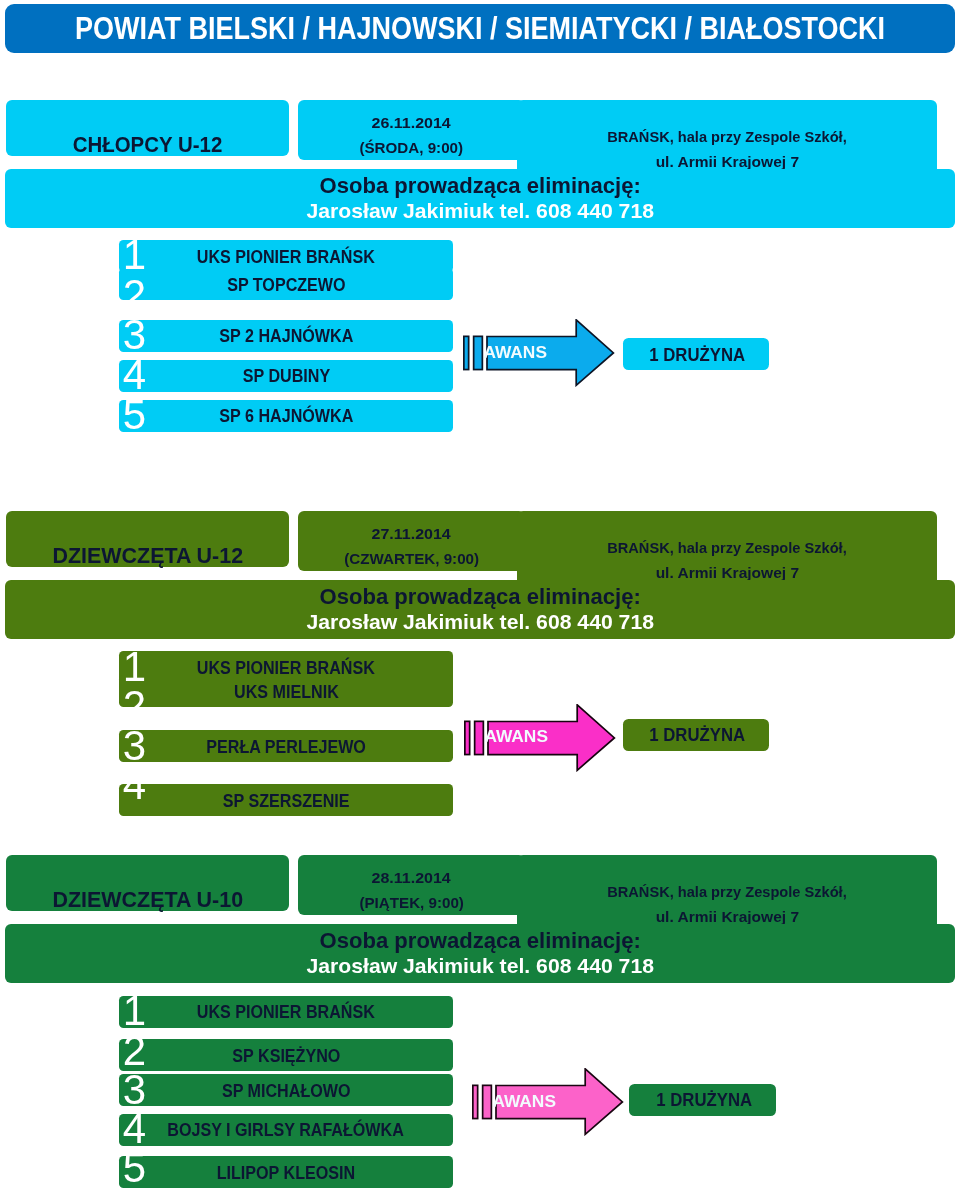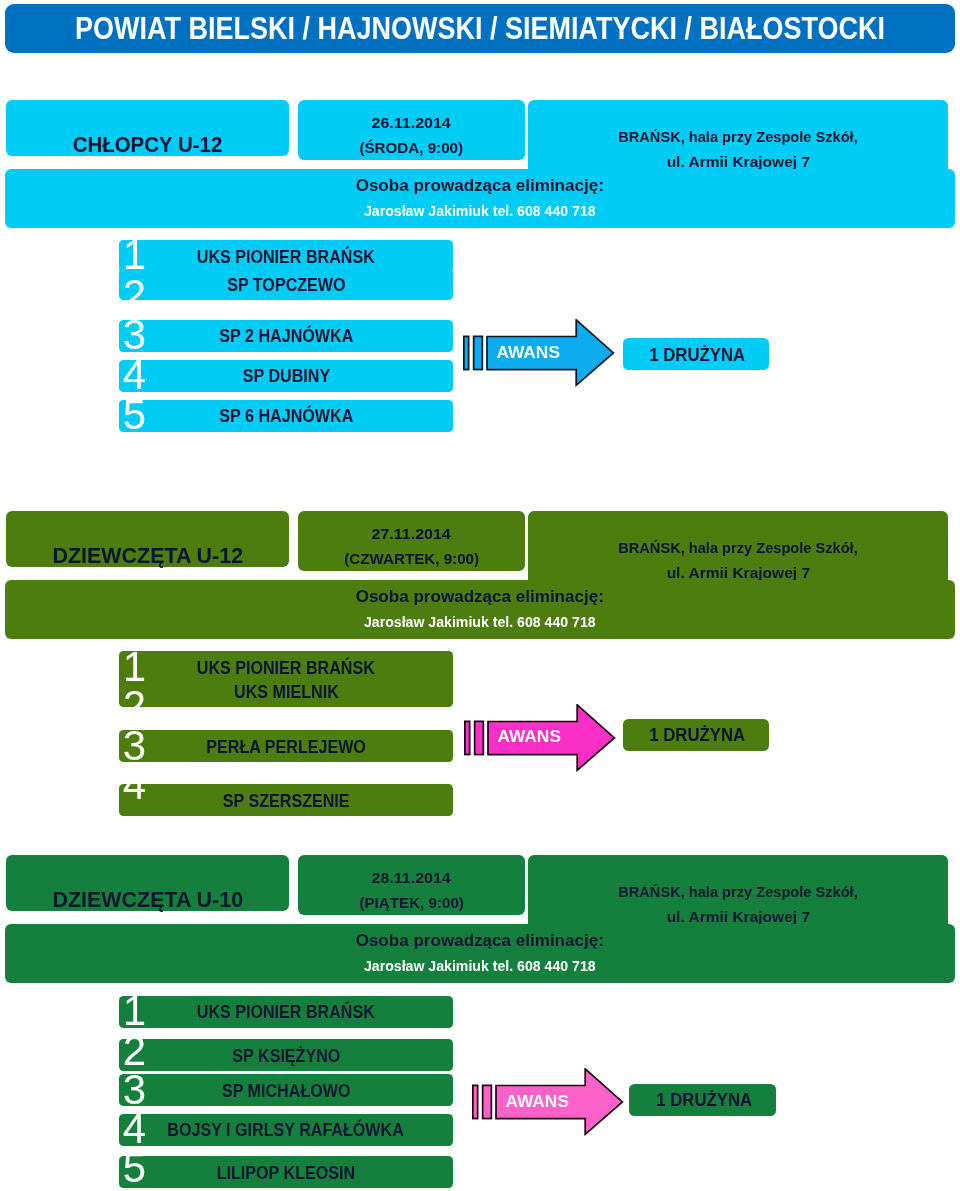--- a/index.html
+++ b/index.html
@@ -15,47 +15,47 @@
   .hdr .t{color:#ffffff;font-size:31px;font-weight:bold;line-height:32px;
           display:inline-block;white-space:pre;transform:scaleX(0.871) translateY(1.1px);}
 
   
   .sect{position:absolute;left:0;width:960px;}
 
   .tbox{position:absolute;top:0;border-radius:6px;
         display:flex;align-items:flex-end;justify-content:center;text-align:center;}
   .tbox-1{left:5.6px;width:283.8px;height:55.4px;border-radius:6px;}
   .tbox-2{left:298.2px;width:226.8px;height:59.4px;border-radius:6px;}
-  .tbox-3{left:528px;width:419.8px;height:76px;border-radius:6px;}
+  .tbox-3{left:517px;width:419.8px;height:76px;border-radius:6px;}
   .cat{font-size:22px;font-weight:bold;line-height:23px;color:#0C1633;
        display:inline-block;white-space:pre;transform:scaleX(0.929) translateY(-0.5px);}
   .s2 .cat,.s3 .cat{transform:scaleX(0.975) translateY(-0.5px);}
   .ln{font-size:15px;font-weight:bold;line-height:25px;color:#0C1633;display:block;}
   .ln.date i{transform:scaleX(1.067) translateY(0px);}
   .ln.daytime i{transform:scaleX(1.011) translateY(0px);}
   .ln.v1 i{transform:scaleX(0.974) translateY(-1.9px);}
   .ln.v2 i{transform:scaleX(1.034) translateY(-1.9px);}
 
   .band{position:absolute;left:5px;top:68.8px;width:950px;height:58.6px;border-radius:6px;
         display:flex;flex-direction:column;align-items:center;justify-content:center;}
-  .b1{font-size:17px;font-weight:bold;line-height:24.4px;color:#0C1633;}
-  .b2{font-size:14px;font-weight:bold;line-height:24.4px;color:#ffffff;}
+  .b1{font-size:22px;font-weight:bold;line-height:24.4px;color:#0C1633;}
+  .b2{font-size:21px;font-weight:bold;line-height:24.4px;color:#ffffff;}
   .b1 i{transform:scaleX(1.003) translateY(-0.4px);}
   .b2 i{transform:scaleX(1.009) translateY(0.5px);}
 
   .trow{position:absolute;left:118.9px;width:334.3px;height:32px;border-radius:4.5px;
         display:flex;align-items:center;justify-content:center;}
   .nm{font-size:18.6px;font-weight:bold;line-height:19px;color:#0C1633;
       display:inline-block;white-space:pre;transform:scaleX(0.866) translateY(-0.4px);}
   .num{position:absolute;left:122.7px;width:40px;text-align:left;color:#ffffff;
        font-size:42px;line-height:42px;font-weight:400;}
 
   .arrwrap{position:absolute;width:152px;height:68px;}
   .arrlbl{position:absolute;left:21px;top:23.5px;width:88px;height:21px;
-          display:flex;align-items:center;justify-content:center;
+          display:flex;align-items:center;
           font-size:17px;line-height:21px;font-weight:bold;color:#F2FBFE;}
   .arrlbl i{transform:scaleX(1.02) translateY(-1.2px);}
 
   .rbox{position:absolute;height:32px;border-radius:5.5px;
         display:flex;align-items:center;justify-content:center;}
   .rlbl{font-size:18.6px;font-weight:bold;line-height:19px;color:#0C1633;
         display:inline-block;white-space:pre;transform:scaleX(0.9) translateY(0px);margin-left:3.6px;}
 
   
   .s1 .tbox,.s1 .band,.s1 .trow,.rbox.c1{background:#00CCF5;}

